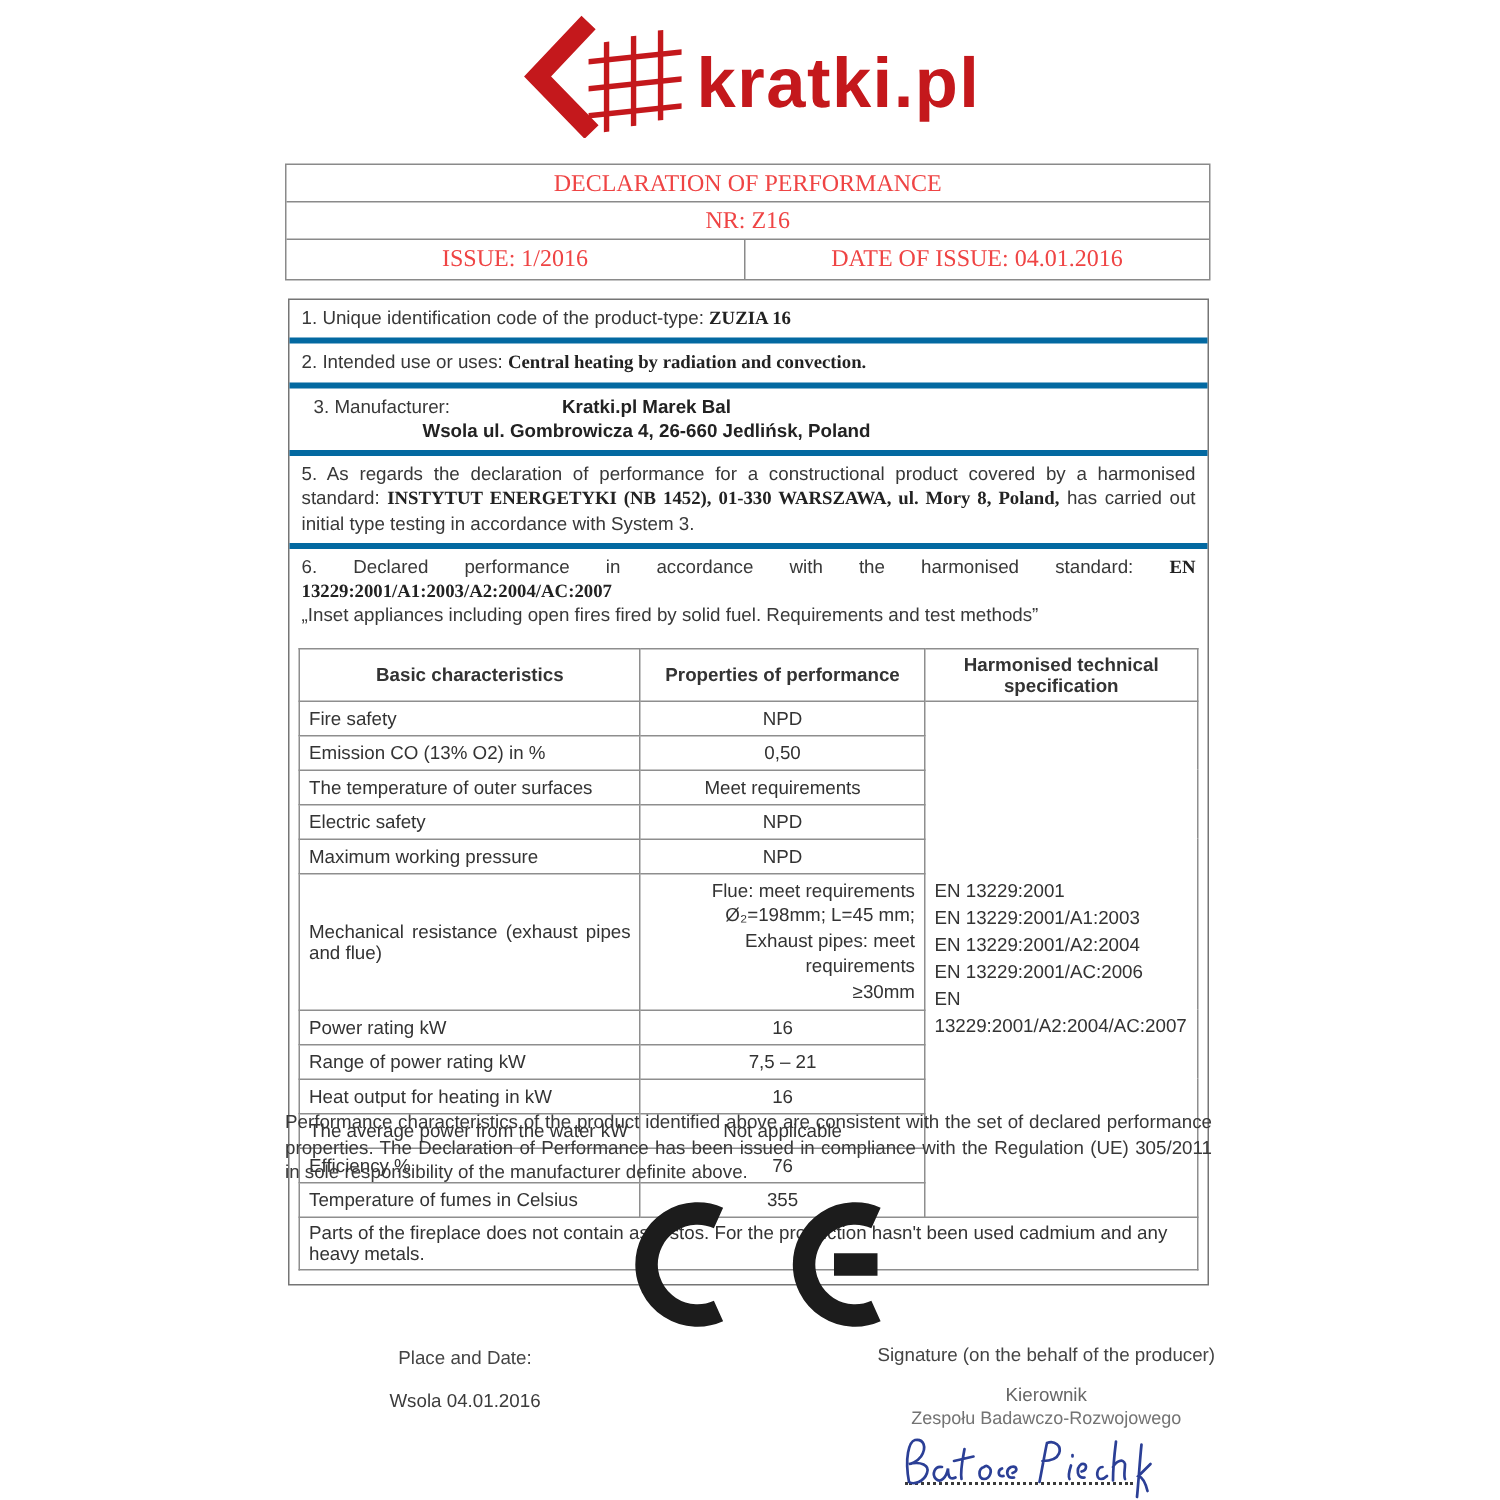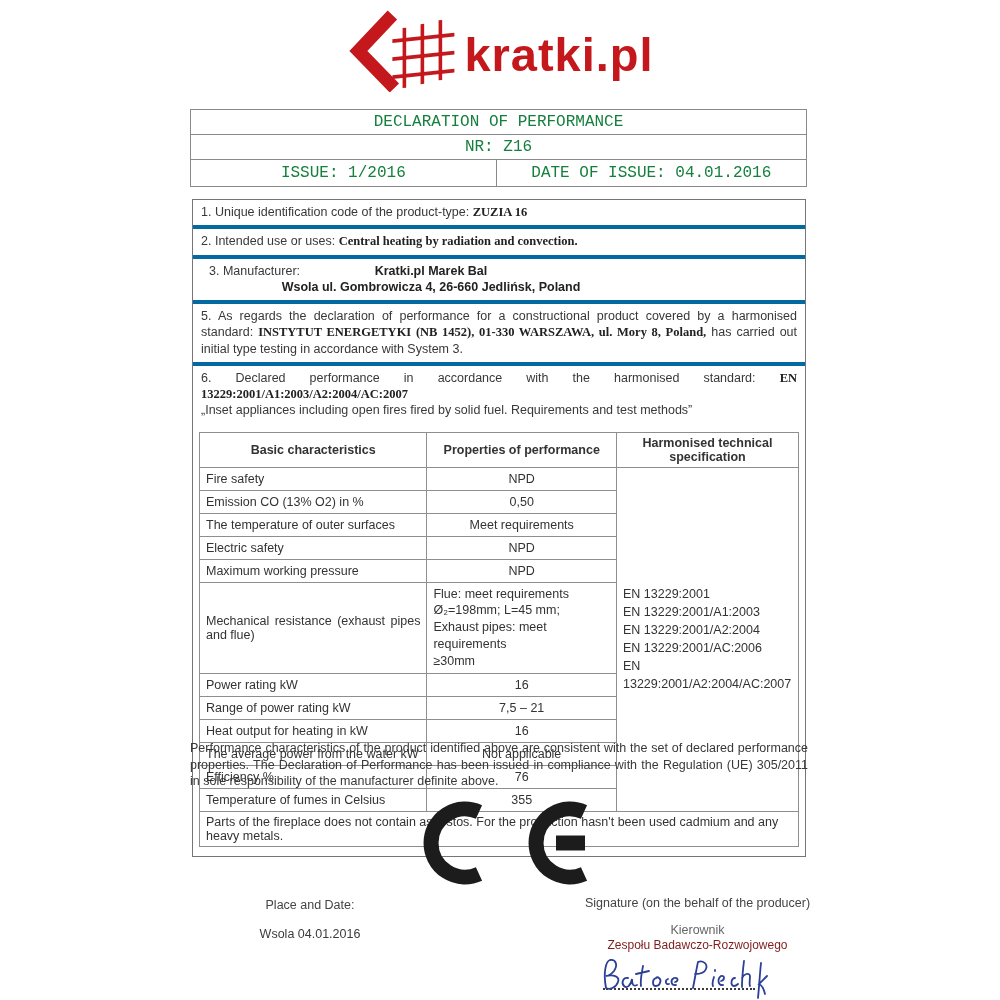--- a/index.html
+++ b/index.html
@@ -8,22 +8,22 @@
   .page { position:absolute; inset:0; background:#fff; }
 
   
   .logo { position:absolute; top:10px; left:50%; transform:translateX(-50%);
           display:flex; align-items:center; gap:6px; }
   .logo-text { font-family:"Liberation Sans", sans-serif; font-weight:bold;
                font-size:47px; letter-spacing:1px; color:#c4181c; line-height:1; padding-top:6px;}
 
   
   .hdr { position:absolute; left:190px; top:109px; width:617px;
-         border:1px solid #8a8a8a; font-family:Liberation Mono, monospace;
-         font-size:16px; color:#15803d; text-align:center; }
+         border:1px solid #8a8a8a; font-family:Liberation Serif, serif;
+         font-size:16px; color:#ef4444; text-align:center; }
   .hdr-row { border-bottom:1px solid #8a8a8a; height:25px; line-height:25px; }
   .hdr-row:last-child { border-bottom:none; }
   .hdr-split { display:flex; height:26px; line-height:26px; }
   .hdr-split > div:first-child { width:49.7%; border-right:1px solid #8a8a8a; }
   .hdr-split > div:last-child { width:50.3%; }
 
   
   .outer { position:absolute; left:192px; top:199px; width:614px;
            border:1px solid #757575; background:#fff; }
   .item { padding:4px 8px 5px 8px; border-top:4px solid #0369a1;
@@ -36,38 +36,38 @@
 
   
   table.chars { border-collapse:collapse; width:600px; margin:8px auto 9px auto;
                 font-size:12.5px; color:#333; }
   table.chars th, table.chars td { border:1px solid #8e8e8e; padding:3px 6px; }
   table.chars th { font-weight:bold; text-align:center; height:26px; }
   td.lbl { width:228px; text-align:left; height:23px; }
   td.val { width:190px; text-align:center; }
   td.spec { width:182px; text-align:left; vertical-align:middle; line-height:1.45; }
   td.mech-lbl { text-align:justify; }
-  td.mech-val div { text-align:left; line-height:1.35; }
+  td.mech-val div { text-align:right; line-height:1.35; }
   td.tfoot { text-align:left; height:22px; }
 
   
   .statement { position:absolute; left:190px; top:740px; width:618px;
                font-size:12.5px; line-height:1.32; text-align:justify; }
 
   
   .ce { position:absolute; left:50%; transform:translateX(-50%); top:797px; }
 
   
   .place-block { position:absolute; left:230px; top:898px; width:160px;
                  text-align:center; font-size:12.5px; color:#444; }
   .place-block .val { margin-top:15px; color:#3c3c3c; }
   .sig-block { position:absolute; left:580px; top:896px; width:235px;
                text-align:center; font-size:12.5px; color:#444; }
   .sig-title1 { margin-top:13px; color:#666; }
-  .sig-title2 { margin-top:1px; color:#7f1d1d; font-size:12px; }
+  .sig-title2 { margin-top:1px; color:#737373; font-size:12px; }
   .sig-wrap { position:relative; height:52px; margin-top:2px; }
   .sig-dots { position:absolute; left:23px; top:34px; width:152px;
               border-bottom:2px dotted #3a3a3a; }
   .sig-svg { position:absolute; left:18px; top:-6px; }
 </style>
 </head>
 <body>
 
 <div class="page">
 

